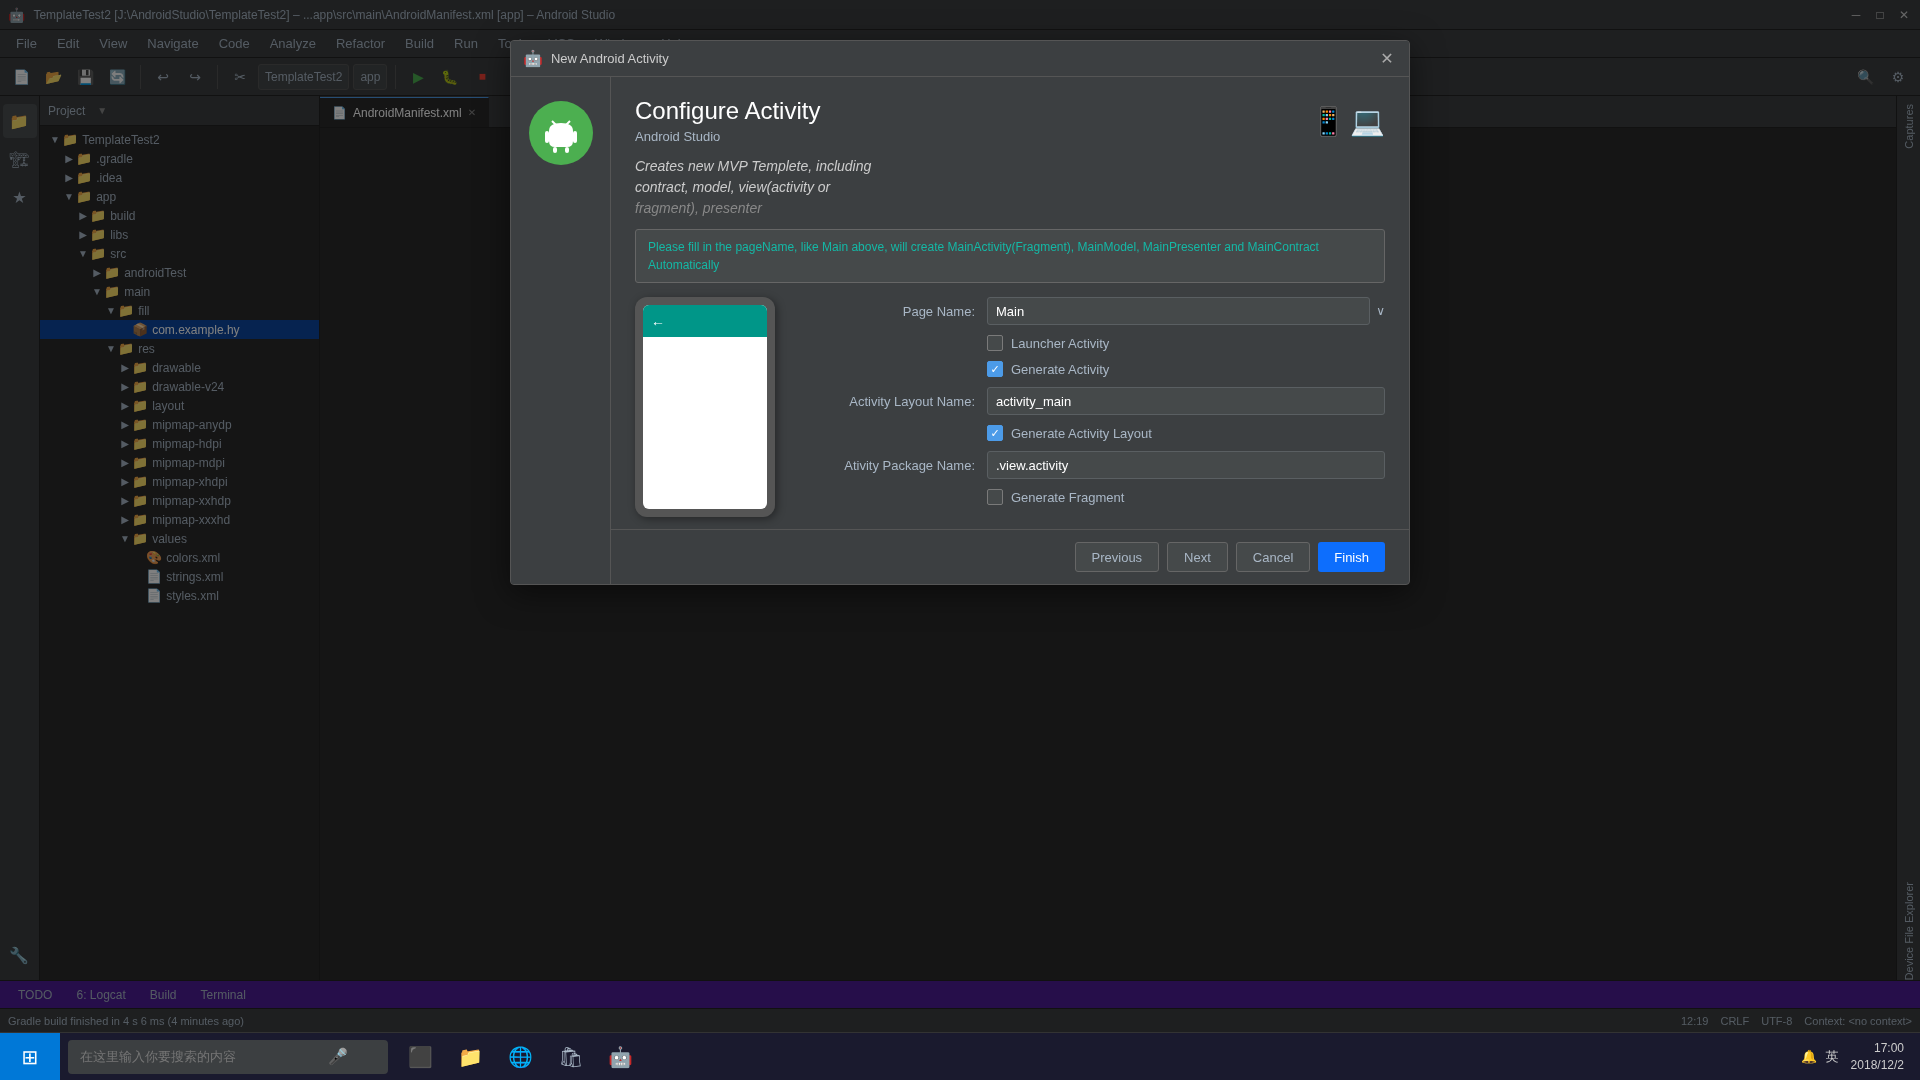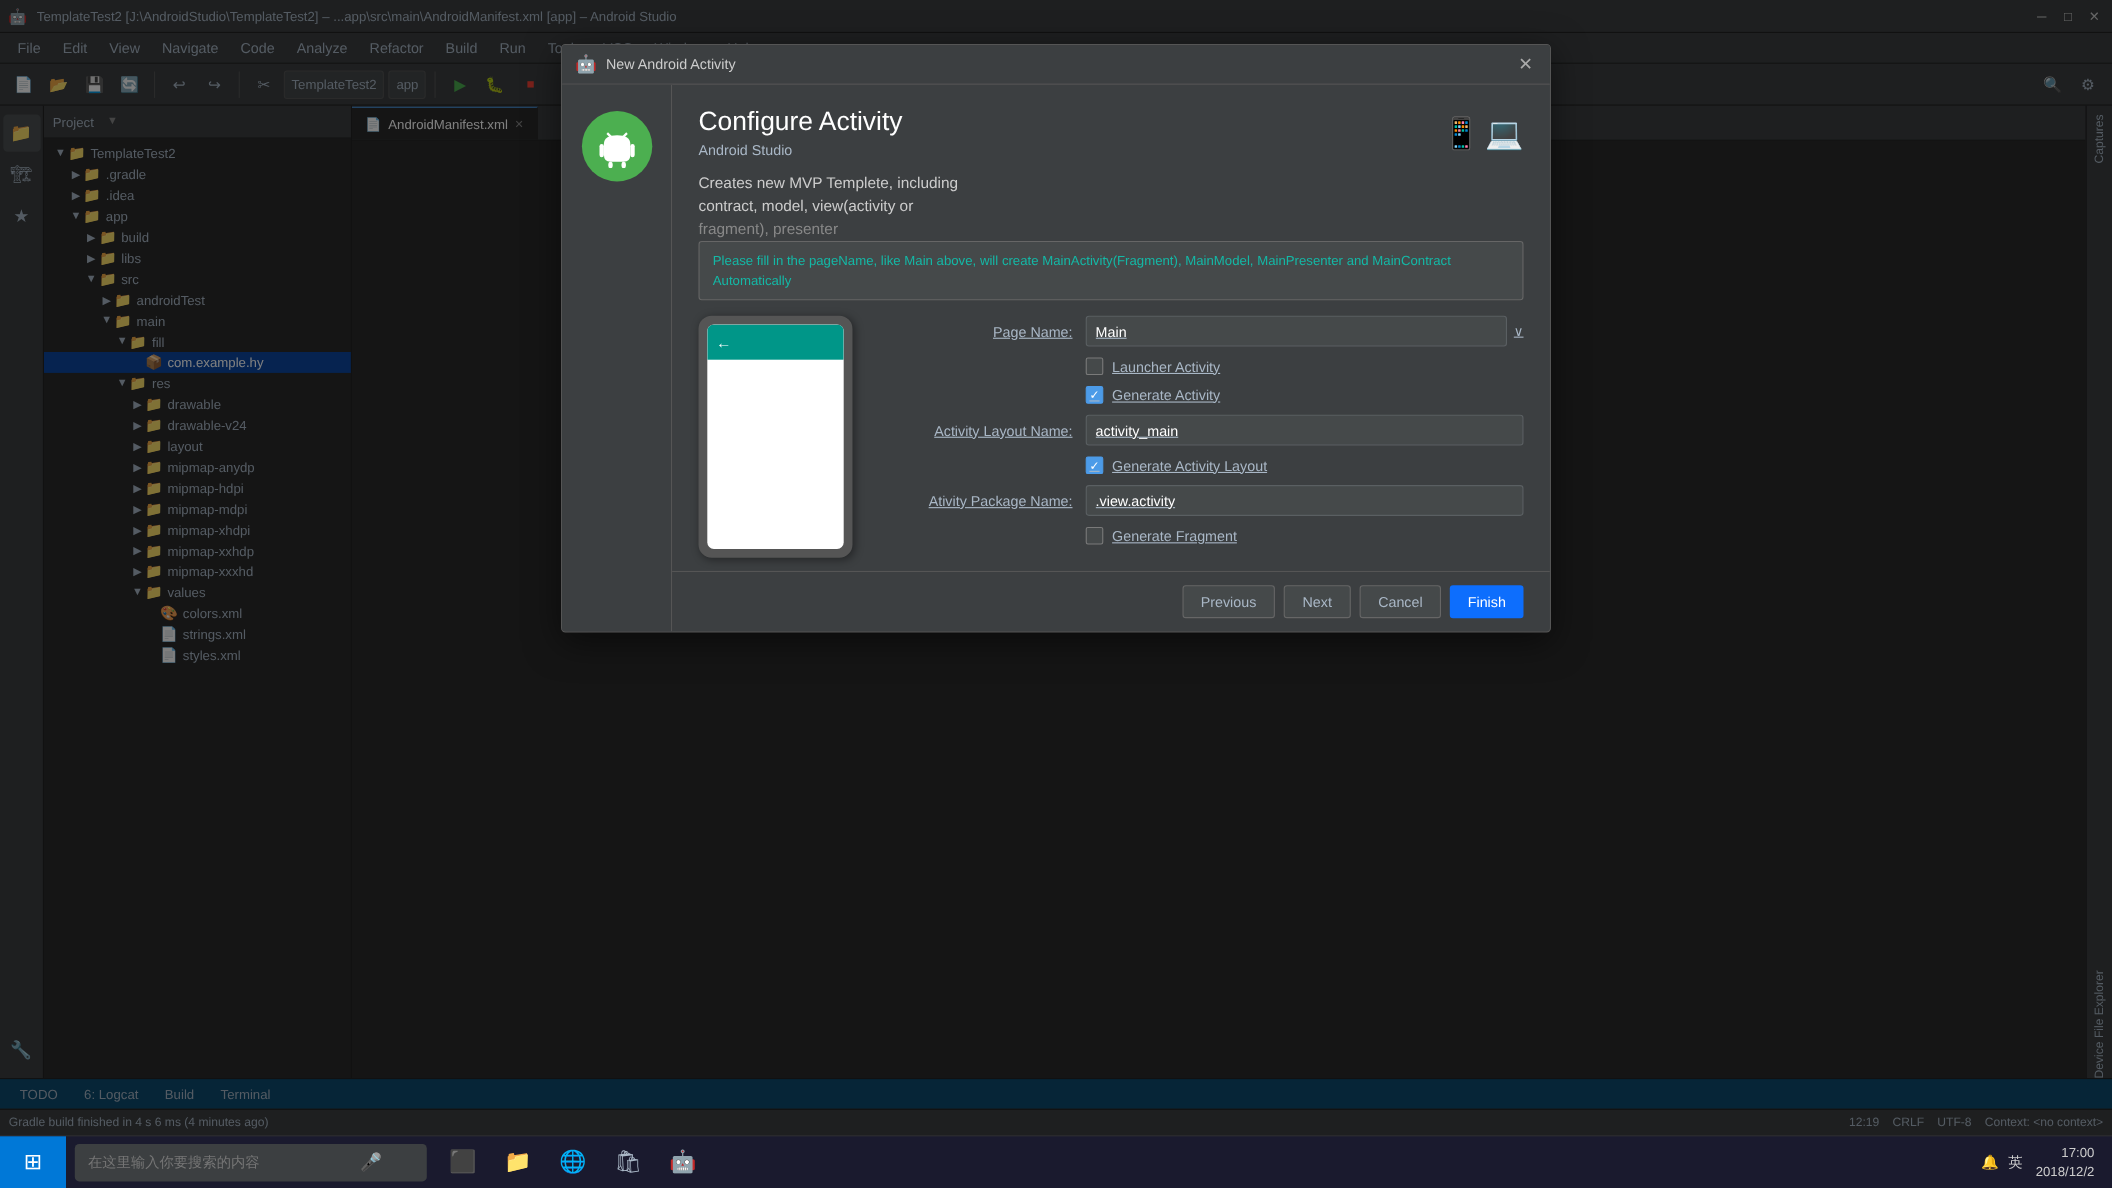--- a/index.html
+++ b/index.html
@@ -823,21 +823,21 @@
     </div>
 
     <div class="right-panel">
       <div class="right-panel-item">Captures</div>
       <div style="flex:1"></div>
       <div class="right-panel-item">Device File Explorer</div>
     </div>
 
   </div>
 
-  <div style="height: 28px; background: #0c4a6e; border-top: 1px solid #222; display:flex; align-items:center; padding: 0 8px; gap: 4px;">
+  <div style="height: 28px; background: #4c1d95; border-top: 1px solid #222; display:flex; align-items:center; padding: 0 8px; gap: 4px;">
     <div class="bottom-tabs">
       <div class="bottom-tab">
         <span>TODO</span>
       </div>
       <div class="bottom-tab">
         <span>6: Logcat</span>
       </div>
       <div class="bottom-tab">
         <span>Build</span>
       </div>
@@ -895,21 +895,21 @@
             <div class="dialog-subtitle">Android Studio</div>
           </div>
           <div class="dialog-device-icons">
             <span>📱</span>
             <span>💻</span>
           </div>
         </div>
 
         <div class="dialog-content">
 
-          <div style="font-size:14px; color:#ccc; line-height:1.5;">
+          <div style="font-size:14px; color:#ccc; margin-bottom:10px; line-height:1.5;font-style:italic;">
             Creates new MVP Templete, including<br>
             contract, model, view(activity or<br>
             <span style="color:#888">fragment), presenter</span>
           </div>
 
           <div class="info-tooltip">
             <span>Please fill in the pageName,  like Main above,  will create MainActivity(Fragment), MainModel, MainPresenter
 and MainContract Automatically</span>
           </div>
 
@@ -918,21 +918,21 @@
             <div class="phone-preview">
               <div class="phone-frame">
                 <div class="phone-screen">
                   <div class="phone-topbar">
                     <span>←</span>
                   </div>
                 </div>
               </div>
             </div>
 
-            <div style="flex:1;text-decoration:underline;">
+            <div style="flex:1;">
 
               <div class="form-row">
                 <label class="form-label">Page Name:</label>
                 <div class="form-input-with-arrow">
                   <input class="form-input" type="text" value="Main" style="">
                   <span class="form-arrow">∨</span>
                 </div>
               </div>
 
               <div class="checkbox-row">

